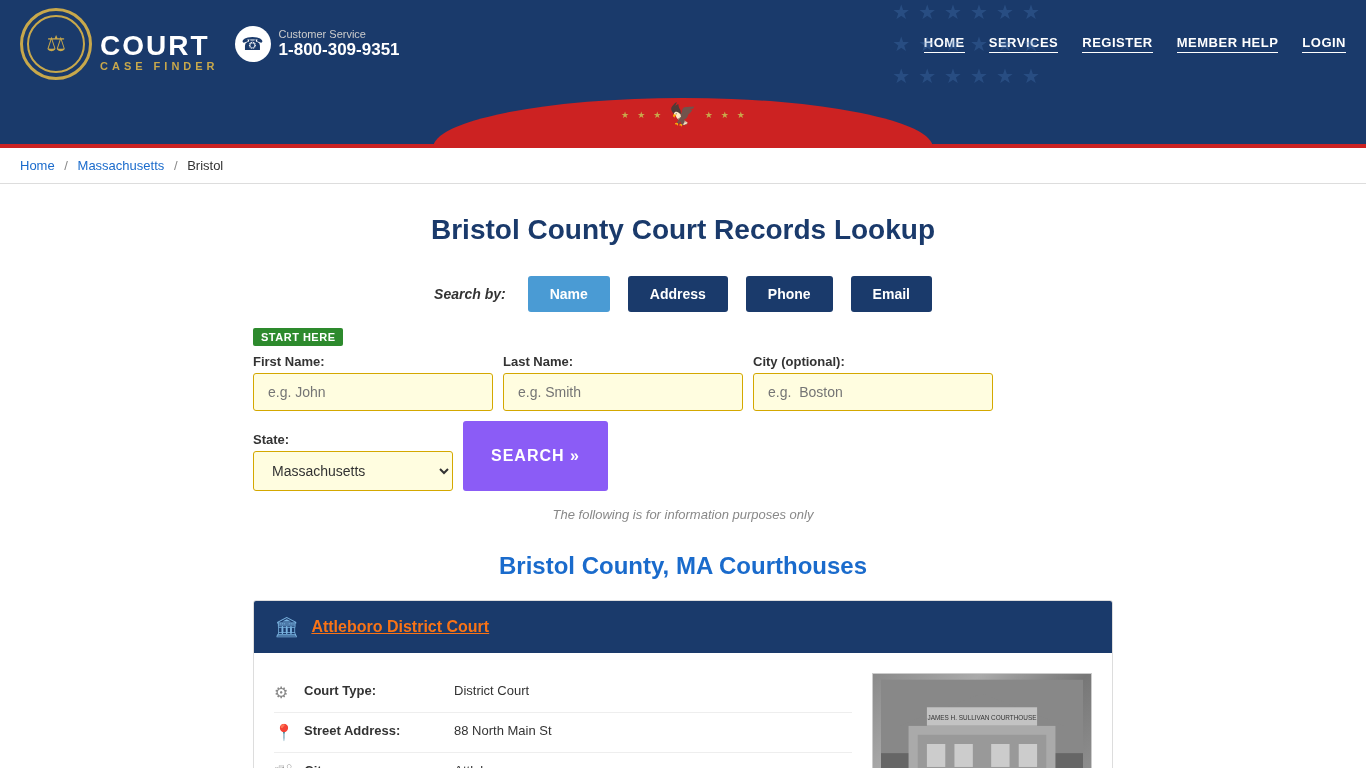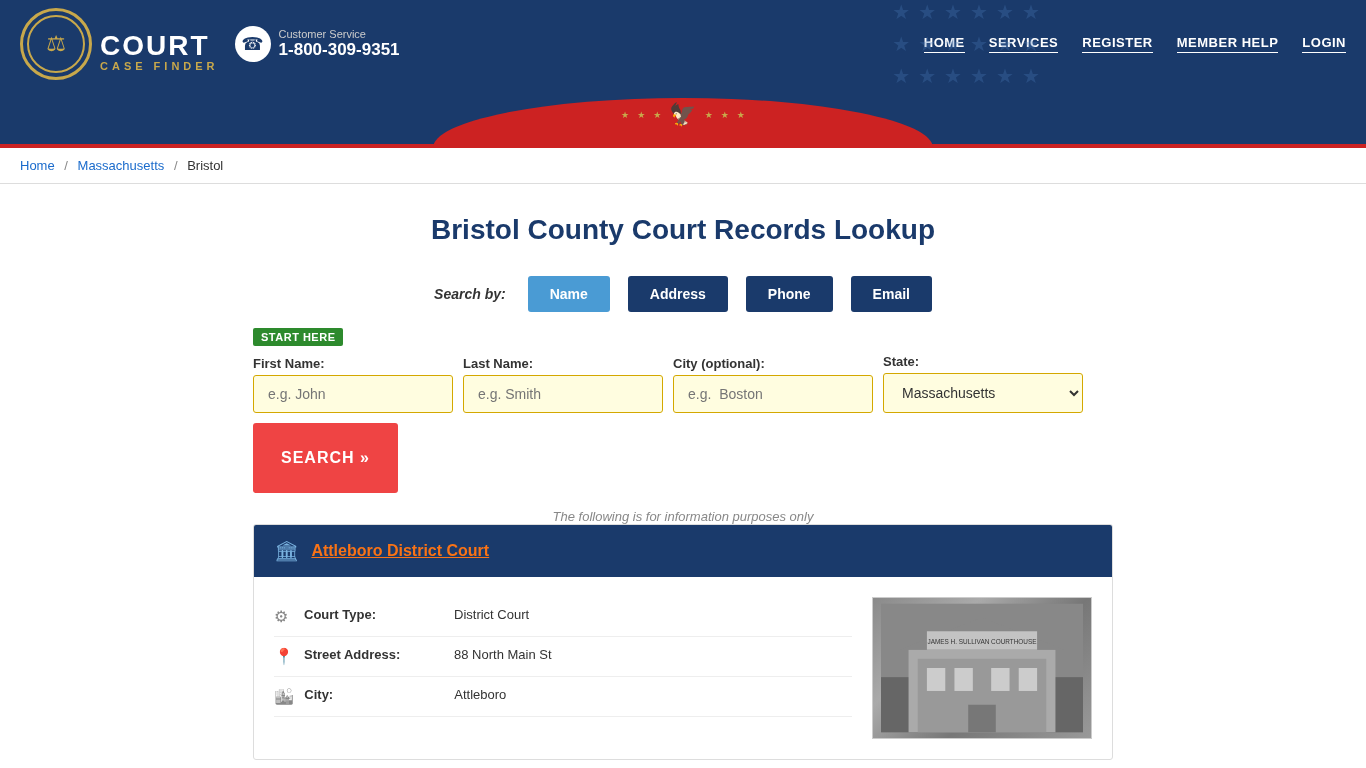--- a/index.html
+++ b/index.html
@@ -213,34 +213,34 @@
       font-size: 13px;
       font-weight: bold;
       color: #333;
     }
     .form-input {
       padding: 10px 14px;
       font-size: 14px;
       border: 1px solid #d4a800;
       background: #fffde0;
       border-radius: 3px;
-      width: 200px;
+      width: 240px;
       color: #888;
     }
     .form-select {
       padding: 10px 14px;
       font-size: 14px;
       border: 1px solid #d4a800;
       background: #fffde0;
       border-radius: 3px;
       width: 200px;
       color: #333;
     }
     .search-btn {
-      background: #ef4444;
+      background: #8b5cf6;
       color: #fff;
       border: none;
       padding: 26px 28px;
       font-size: 16px;
       font-weight: bold;
       cursor: pointer;
       border-radius: 3px;
       letter-spacing: 1px;
       white-space: nowrap;
     }
@@ -469,20 +469,21 @@
         <option>Texas</option>
       </select>
     </div>
     <button class="search-btn">SEARCH »</button>
   </div>
 
   
   <p class="info-text">The following is for information purposes only</p>
 
   
+  <h2 class="courthouses-title">Bristol County, MA Courthouses</h2>
 
   
   <div class="courthouse-card">
     <div class="courthouse-header">
       <span class="courthouse-icon">🏛</span>
       <span class="courthouse-name">Attleboro District Court</span>
     </div>
     <div class="courthouse-body">
       <div class="courthouse-details">
         <div class="detail-row">

